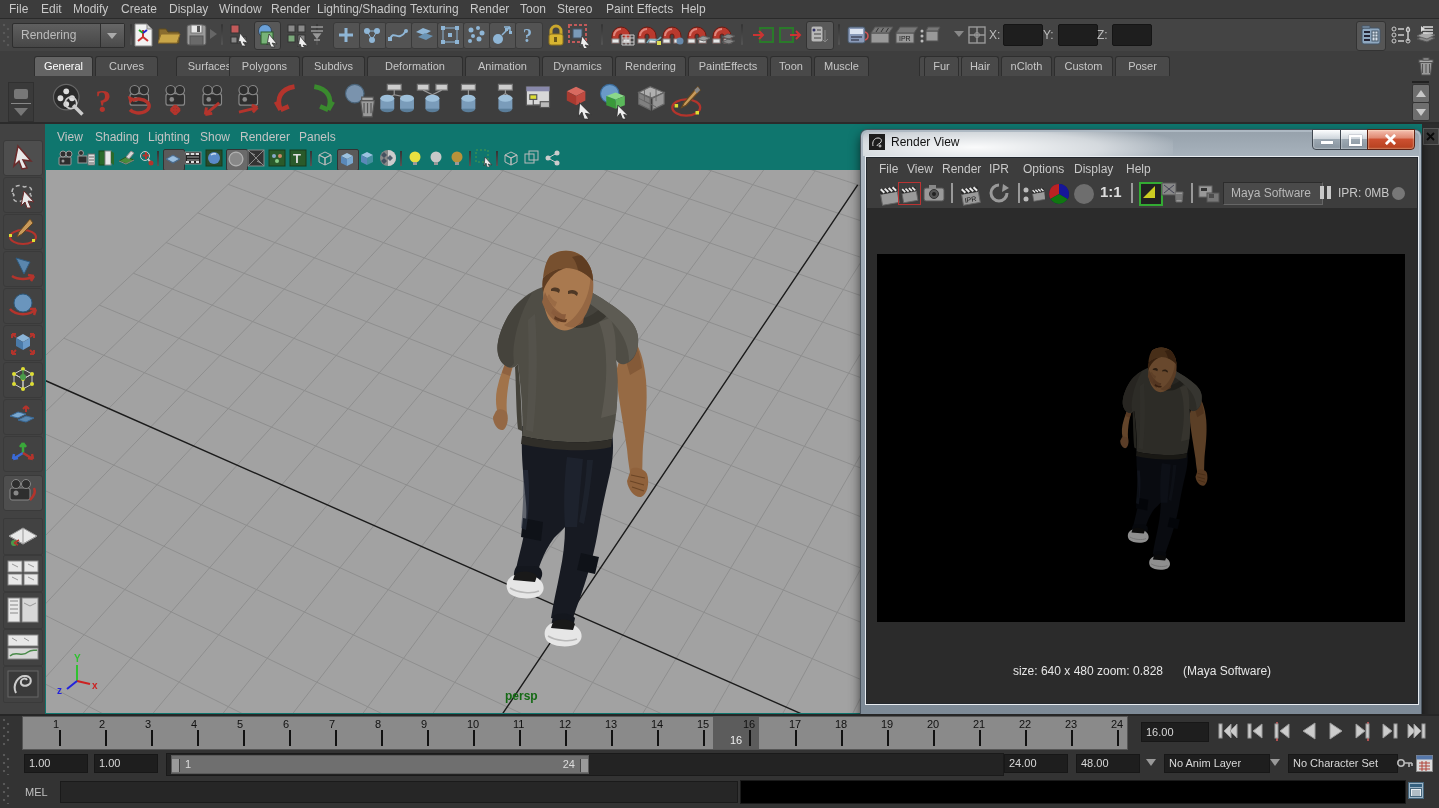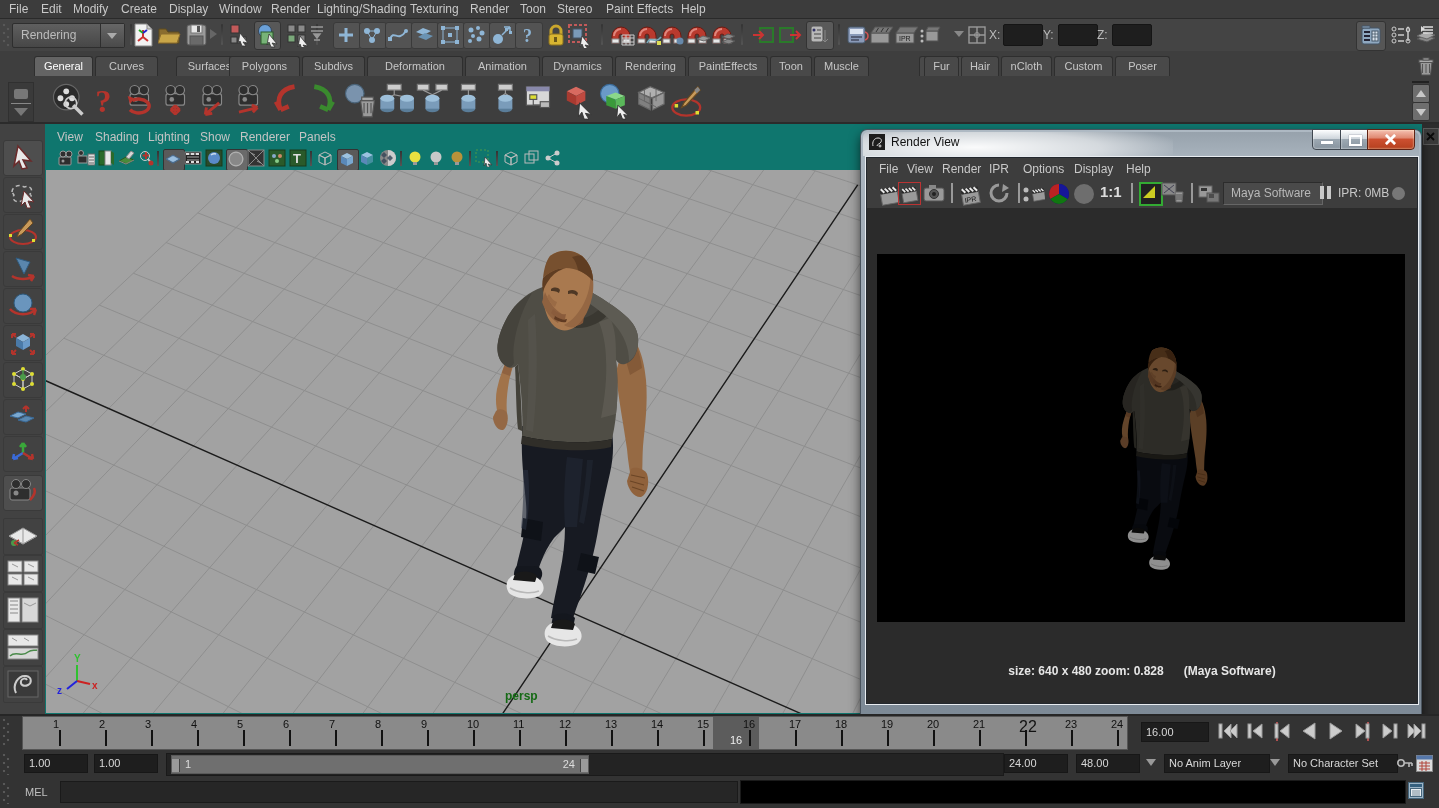--- a/index.html
+++ b/index.html
@@ -908,21 +908,21 @@
 <div style="position:absolute;left:525px;top:7px;width:13px;height:13px;border-radius:7px;background:#777"></div>
 </div>
     <div style="position:absolute;left:0;top:50px;width:550px;height:495px;background:#2b2b2b">
       <div style="position:absolute;left:10px;top:46px;width:528px;height:368px;background:#000">
         <svg width="528" height="368">
               <g style="filter:brightness(0.62) contrast(1.05)">
                 <use href="#man" transform="translate(-8,48) scale(0.562)"></use>
               </g>
             </svg>
       </div>
-      <div style="position:absolute;left:0;top:456px;width:100%;text-align:center;color:#e6e6e6;font-size:12px;font-weight:bold">size: 640 x 480 zoom: 0.828&nbsp;&nbsp;&nbsp;&nbsp;&nbsp;&nbsp;(Maya Software)</div>
+      <div style="position:absolute;left:0;top:456px;width:100%;text-align:center;color:#e6e6e6;font-size:12px;font-weight:normal">size: 640 x 480 zoom: 0.828&nbsp;&nbsp;&nbsp;&nbsp;&nbsp;&nbsp;(Maya Software)</div>
     </div>
   </div>
 </div>
 </div>
 <div id="timeslider">
 <div style="position:absolute;left:0;top:0;width:1439px;height:2px;background:#262626"></div>
 <div style="position:absolute;left:22px;top:2px;width:1104px;height:32px;background:#8a8a8a;border:1px solid #555">
   <div style="position:absolute;left:690px;top:0;width:46px;height:32px;background:#5c5c5c"></div>
   <span style="position:absolute;left:30px;top:1px;font-size:11px;color:#111">1</span>
       <span style="position:absolute;left:76px;top:1px;font-size:11px;color:#111">2</span>
@@ -938,21 +938,21 @@
       <span style="position:absolute;left:536px;top:1px;font-size:11px;color:#111">12</span>
       <span style="position:absolute;left:582px;top:1px;font-size:11px;color:#111">13</span>
       <span style="position:absolute;left:628px;top:1px;font-size:11px;color:#111">14</span>
       <span style="position:absolute;left:674px;top:1px;font-size:11px;color:#111">15</span>
       <span style="position:absolute;left:720px;top:1px;font-size:11px;color:#111">16</span>
       <span style="position:absolute;left:766px;top:1px;font-size:11px;color:#111">17</span>
       <span style="position:absolute;left:812px;top:1px;font-size:11px;color:#111">18</span>
       <span style="position:absolute;left:858px;top:1px;font-size:11px;color:#111">19</span>
       <span style="position:absolute;left:904px;top:1px;font-size:11px;color:#111">20</span>
       <span style="position:absolute;left:950px;top:1px;font-size:11px;color:#111">21</span>
-      <span style="position:absolute;left:996px;top:1px;font-size:16px;color:#111">22</span>
+      <span style="position:absolute;left:996px;top:1px;font-size:11px;color:#111">22</span>
       <span style="position:absolute;left:1042px;top:1px;font-size:11px;color:#111">23</span>
       <span style="position:absolute;left:1088px;top:1px;font-size:11px;color:#111">24</span>
       <div style="position:absolute;left:36px;top:13px;width:2px;height:16px;background:#111"></div>
       <div style="position:absolute;left:82px;top:13px;width:2px;height:16px;background:#111"></div>
       <div style="position:absolute;left:128px;top:13px;width:2px;height:16px;background:#111"></div>
       <div style="position:absolute;left:174px;top:13px;width:2px;height:16px;background:#111"></div>
       <div style="position:absolute;left:220px;top:13px;width:2px;height:16px;background:#111"></div>
       <div style="position:absolute;left:266px;top:13px;width:2px;height:16px;background:#111"></div>
       <div style="position:absolute;left:312px;top:13px;width:2px;height:16px;background:#111"></div>
       <div style="position:absolute;left:358px;top:13px;width:2px;height:16px;background:#111"></div>

